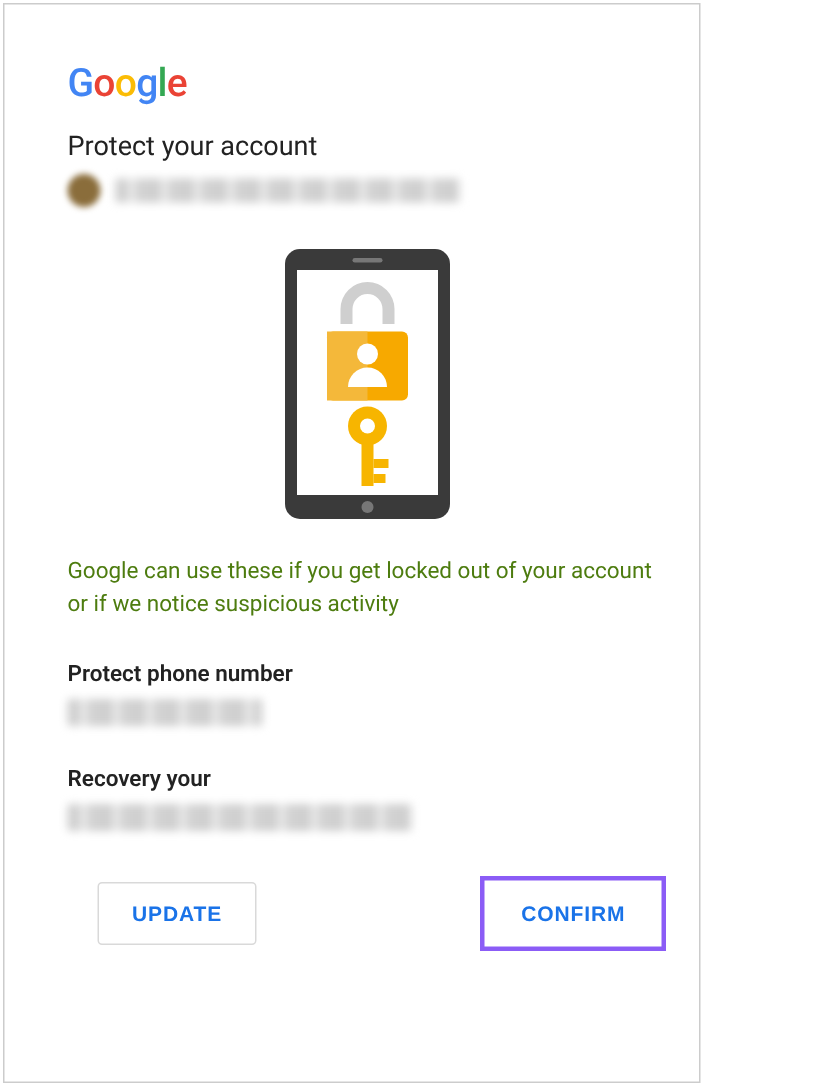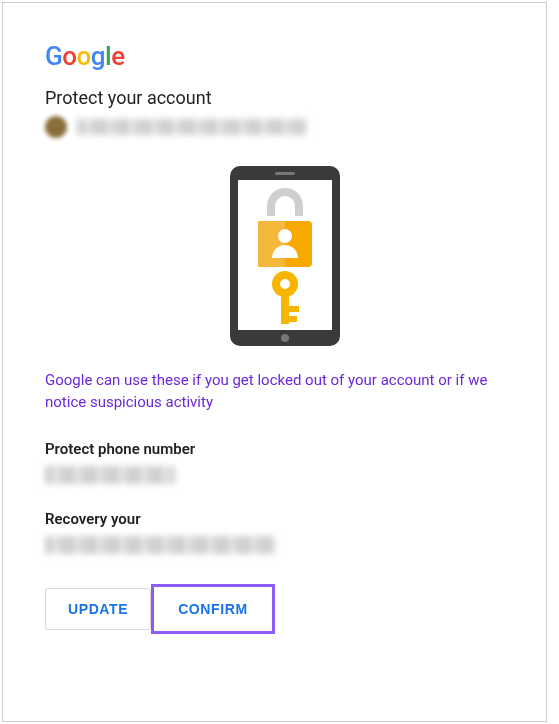--- a/index.html
+++ b/index.html
@@ -4,21 +4,21 @@
 <style>
   * { box-sizing: border-box; margin: 0; padding: 0; }
   body {
     font-family: Roboto, "Helvetica Neue", Arial, sans-serif;
     background: #fff;
     width: 559px;
     height: 724px;
   }
   .card {
     border: 1px solid #ccc;
-    width: 545px;
+    width: 465px;
     height: 720px;
     margin: 2px;
     padding: 38px 22px 30px 42px;
     position: relative;
   }
   .google-logo {
     font-size: 26px;
     font-weight: 500;
     letter-spacing: -0.5px;
     margin-bottom: 16px;
@@ -56,37 +56,38 @@
     border-radius: 2px;
   }
   .account-blur { width: 230px; }
   .illustration {
     display: flex;
     justify-content: center;
     margin: 10px 0 24px 0;
   }
   .desc {
     font-size: 15px;
-    color: #6d28d9;
+    color: #4d7c0f;
     line-height: 1.45;
     margin-bottom: 26px;
   }
   .field-label {
     font-size: 15px;
     font-weight: 600;
     color: #222;
     margin-bottom: 8px;
   }
   .phone-blur { width: 130px; height: 18px; margin-bottom: 26px; }
   .email-blur { width: 230px; height: 18px; margin-bottom: 30px; }
   .button-row {
     display: flex;
-    justify-content: flex-start;
+    justify-content: space-between;
     align-items: center;
     margin-top: 10px;
+    margin-left: 20px;
   }
   .btn {
     font-size: 14px;
     font-weight: 600;
     letter-spacing: 0.6px;
     padding: 12px 22px;
     cursor: pointer;
     background: #fff;
     color: #1a73e8;
   }

